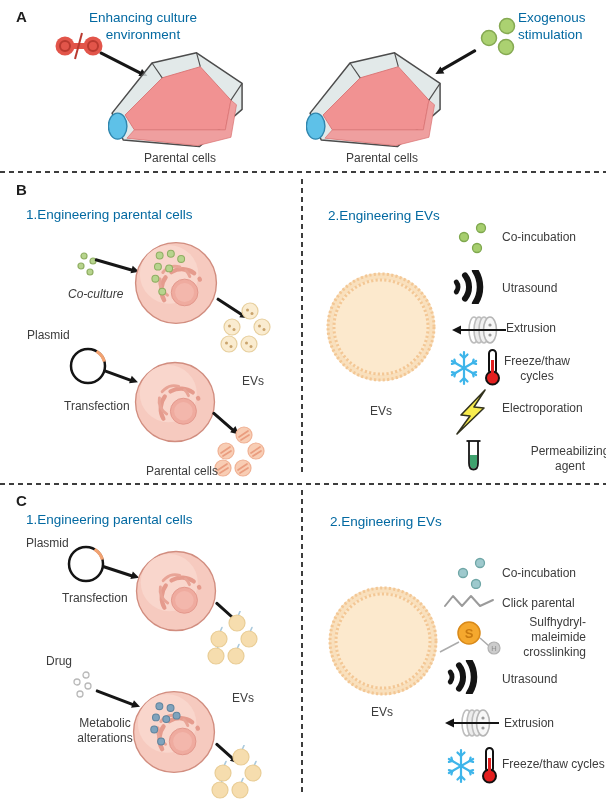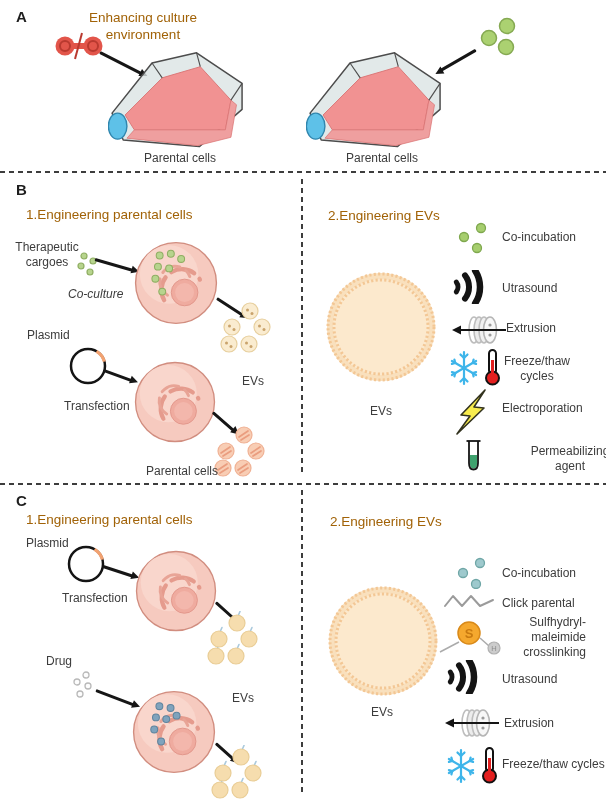--- a/index.html
+++ b/index.html
@@ -1,21 +1,21 @@
 <!DOCTYPE html>
 <html><head>
 <meta charset="utf-8">
 <style>
   * { margin:0; padding:0; box-sizing:border-box; }
   html,body { background:#ffffff; }
   .fig { position:relative; width:606px; height:800px; background:#ffffff;
          font-family:"Liberation Sans", sans-serif; color:#333; overflow:hidden; }
   .abs { position:absolute; }
   .tag { position:absolute; font-size:15px; font-weight:bold; color:#1e1e1e; }
-  .ttl { position:absolute; font-size:13.5px; color:#a16207; line-height:1.25; }
+  .ttl { position:absolute; font-size:13.5px; color:#0369a1; line-height:1.25; }
   .lbl { position:absolute; font-size:12px; color:#3c3c3c; line-height:1.25; }
   .ctr { text-align:center; }
   .nw  { white-space:nowrap; }
   .hdash { position:absolute; left:0; width:606px; height:2px;
            background:repeating-linear-gradient(90deg,#3d3d3d 0 5px,transparent 5px 9px); }
   .vdash { position:absolute; width:2px;
            background:repeating-linear-gradient(180deg,#3d3d3d 0 5px,transparent 5px 9px); }
   .arrow { position:absolute; height:2.6px; background:#161616; transform-origin:0 50%; border-radius:1px; }
   .arrow::after { content:""; position:absolute; right:-7px; top:50%; transform:translateY(-50%);
                   border-left:8.5px solid #161616; border-top:4.5px solid transparent;
@@ -69,29 +69,29 @@
   </div>
   <div class="lbl ctr" style="left:330px;top:151px;width:104px;">Parental cells</div>
 
   <div class="abs" style="left:478px;top:16px;">
     <svg width="42" height="42" viewBox="0 0 42 42">
       <circle cx="29" cy="10" r="7.5" fill="#abd171" stroke="#85a952" stroke-width="1.5"></circle>
       <circle cx="11" cy="22" r="7.5" fill="#abd171" stroke="#85a952" stroke-width="1.5"></circle>
       <circle cx="28" cy="31" r="7.5" fill="#abd171" stroke="#85a952" stroke-width="1.5"></circle>
     </svg>
   </div>
+  <div class="ttl" style="left:518px;top:10px;width:86px;">Exogenous stimulation</div>
   <div class="arrow" style="left:476px;top:49px;width:40px;transform:rotate(150deg);"></div>
 
   <div class="hdash" style="top:171px;"></div>
   <div class="vdash" style="left:301px;top:179px;height:296px;"></div>
 
   <div class="tag" style="left:16px;top:181px;">B</div>
   <div class="ttl" style="left:26px;top:207px;">1.Engineering parental cells</div>
 
-  <div class="lbl ctr" style="left:8px;top:240px;width:78px;">Therapeutic cargoes</div>
   <div class="abs" style="left:76px;top:251px;">
     <svg width="24" height="30" viewBox="0 0 24 30">
       <circle cx="8" cy="5" r="3" fill="#b7d48d" stroke="#8fae62" stroke-width="1.2"></circle>
       <circle cx="17" cy="10" r="3" fill="#b7d48d" stroke="#8fae62" stroke-width="1.2"></circle>
       <circle cx="5" cy="15" r="3" fill="#b7d48d" stroke="#8fae62" stroke-width="1.2"></circle>
       <circle cx="14" cy="21" r="3" fill="#b7d48d" stroke="#8fae62" stroke-width="1.2"></circle>
     </svg>
   </div>
   <div class="arrow" style="left:95px;top:258px;width:39px;transform:rotate(16deg);"></div>
 
@@ -330,20 +330,21 @@
     <svg width="24" height="30" viewBox="0 0 24 30">
       <g fill="#fdfdfd" stroke="#b9b9b9" stroke-width="1.3">
         <circle cx="14" cy="4" r="3"></circle>
           <circle cx="5" cy="11" r="3"></circle>
         <circle cx="16" cy="15" r="3"></circle>
           <circle cx="8" cy="23" r="3"></circle>
       </g>
     </svg>
   </div>
   <div class="arrow" style="left:96px;top:689px;width:40px;transform:rotate(21deg);"></div>
+  <div class="lbl ctr" style="left:58px;top:716px;width:94px;">Metabolic alterations</div>
 
   <div class="abs" style="left:131px;top:689px;">
     <svg width="86" height="86" viewBox="0 0 100 100">
       <circle cx="50" cy="50" r="47" fill="#f6cabf" stroke="#d18d7f" stroke-width="1.6"></circle>
       <circle cx="42" cy="40" r="34" fill="#f9d6cc"></circle>
       <path d="M36.2,70 A24,24 0 1 1 77.8,46" fill="none" stroke="#e59b8d" stroke-width="5" stroke-linecap="round" stroke-dasharray="28 9"></path>
       <path d="M40.1,64.2 A18,18 0 1 1 66,42.4" fill="none" stroke="#e8a496" stroke-width="3.5" stroke-linecap="round" stroke-dasharray="22 8"></path>
       <circle cx="60" cy="61" r="15.5" fill="#efab9f" stroke="#e09387" stroke-width="1"></circle>
       <circle cx="60" cy="61" r="11" fill="#f3b7ac"></circle>
       <g fill="#7fa3bd" stroke="#5e849e" stroke-width="1.2">

